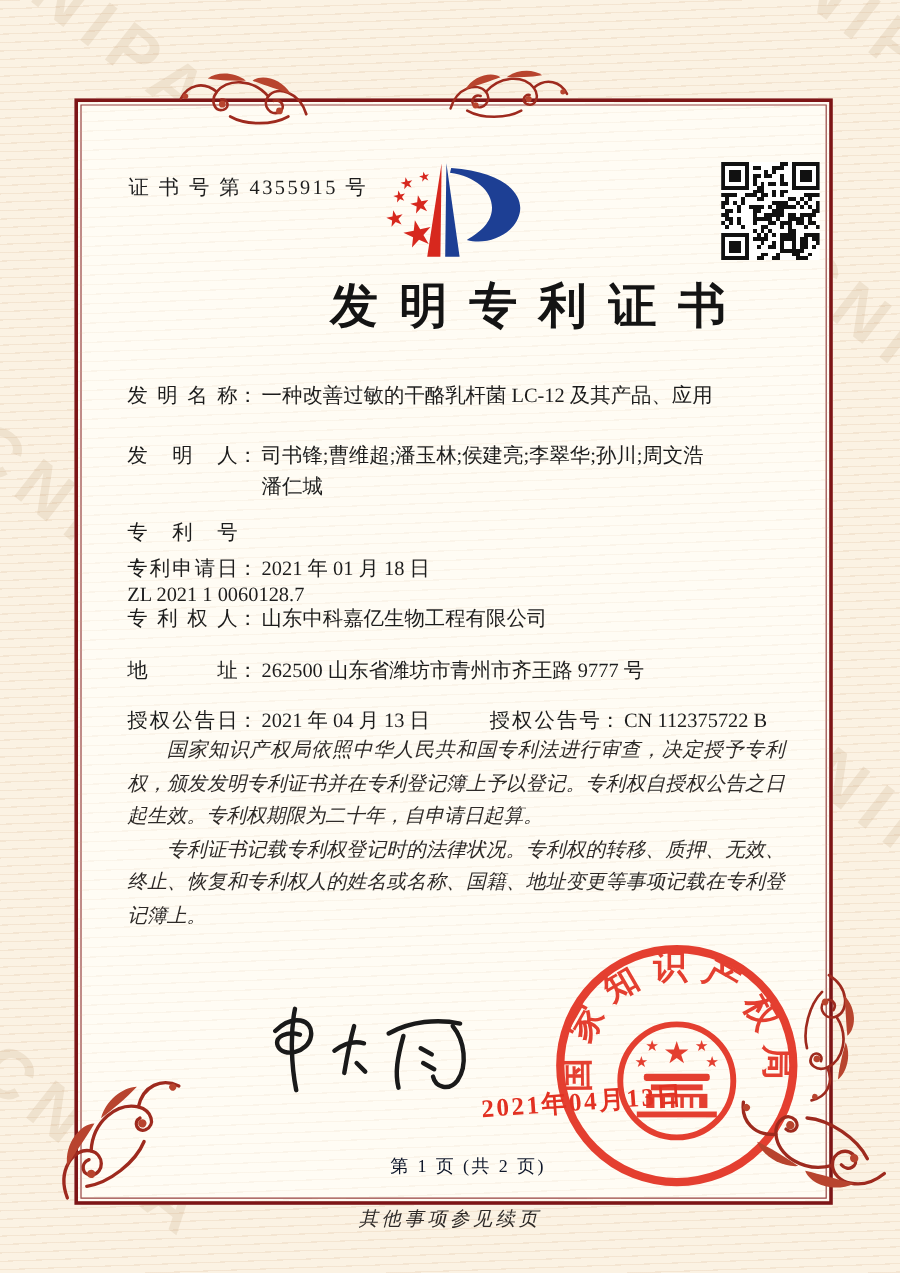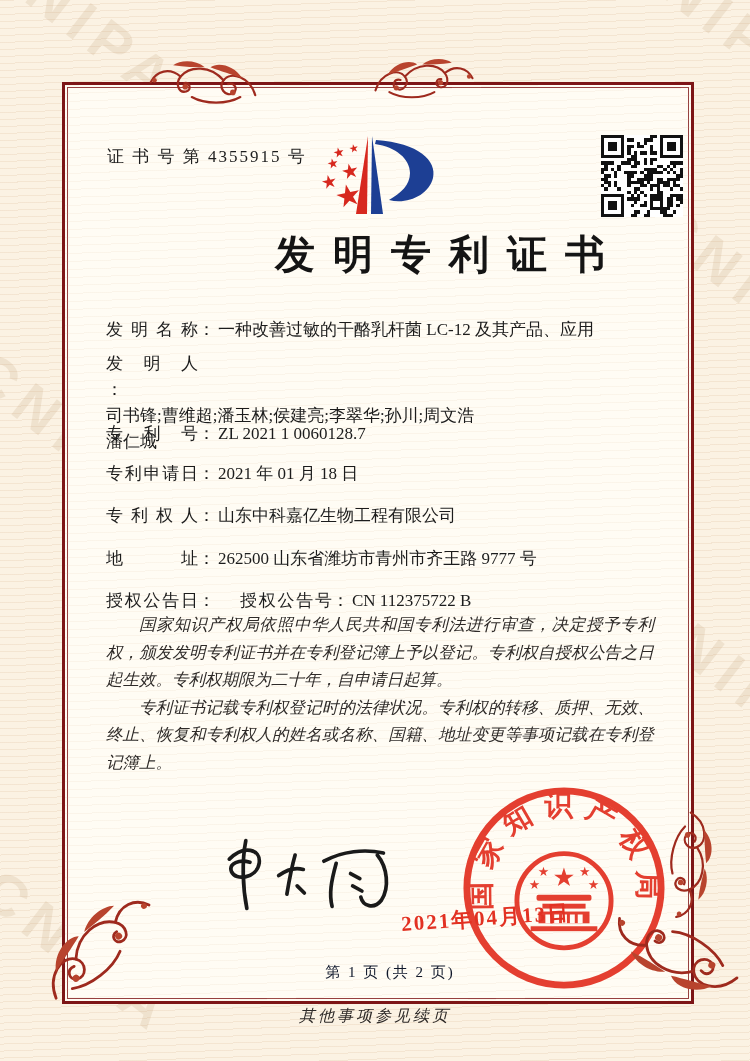--- a/index.html
+++ b/index.html
@@ -319,27 +319,27 @@
       </svg>
     </div>
 
     <div class="title">发明专利证书</div>
 
     <div class="frow" style="top:232px;">
       <span class="flabel">发明名称</span>
       <span class="fcolon">：</span>
       <span class="fvalue">一种改善过敏的干酪乳杆菌 LC-12 及其产品、应用</span>
     </div>
-    <div class="frow" style="top:266px;flex-direction:column;">
+    <div class="frow" style="top:282px;">
       <span class="flabel">发明人</span>
       <span class="fcolon">：</span>
       <span class="fvalue">司书锋;曹维超;潘玉林;侯建亮;李翠华;孙川;周文浩
 潘仁城</span>
     </div>
-    <div class="frow" style="top:336px;">
+    <div class="frow" style="top:346px;flex-direction:column;">
       <span class="flabel">专利号</span>
       <span class="fcolon">：</span>
       <span class="fvalue">ZL 2021 1 0060128.7</span>
     </div>
     <div class="frow" style="top:376px;">
       <span class="flabel">专利申请日</span>
       <span class="fcolon">：</span>
       <span class="fvalue">2021 年 01 月 18 日</span>
     </div>
     <div class="frow" style="top:418px;">
@@ -348,20 +348,21 @@
       <span class="fvalue">山东中科嘉亿生物工程有限公司</span>
     </div>
     <div class="frow" style="top:461px;">
       <span class="flabel">地址</span>
       <span class="fcolon">：</span>
       <span class="fvalue">262500 山东省潍坊市青州市齐王路 9777 号</span>
     </div>
     <div class="frow" style="top:503px;">
       <span class="flabel">授权公告日</span>
       <span class="fcolon">：</span>
+      <span class="fvalue" style="width:168px;flex:none;">2021 年 04 月 13 日</span>
       <span class="grant2">
         <span class="flabel">授权公告号</span>
         <span class="fcolon">：</span>
         <span class="fvalue">CN 112375722 B</span>
       </span>
     </div>
 
     <div class="paras">
       <p>国家知识产权局依照中华人民共和国专利法进行审查，决定授予专利权，颁发发明专利证书并在专利登记簿上予以登记。专利权自授权公告之日起生效。专利权期限为二十年，自申请日起算。</p>
       <p>专利证书记载专利权登记时的法律状况。专利权的转移、质押、无效、终止、恢复和专利权人的姓名或名称、国籍、地址变更等事项记载在专利登记簿上。</p>

